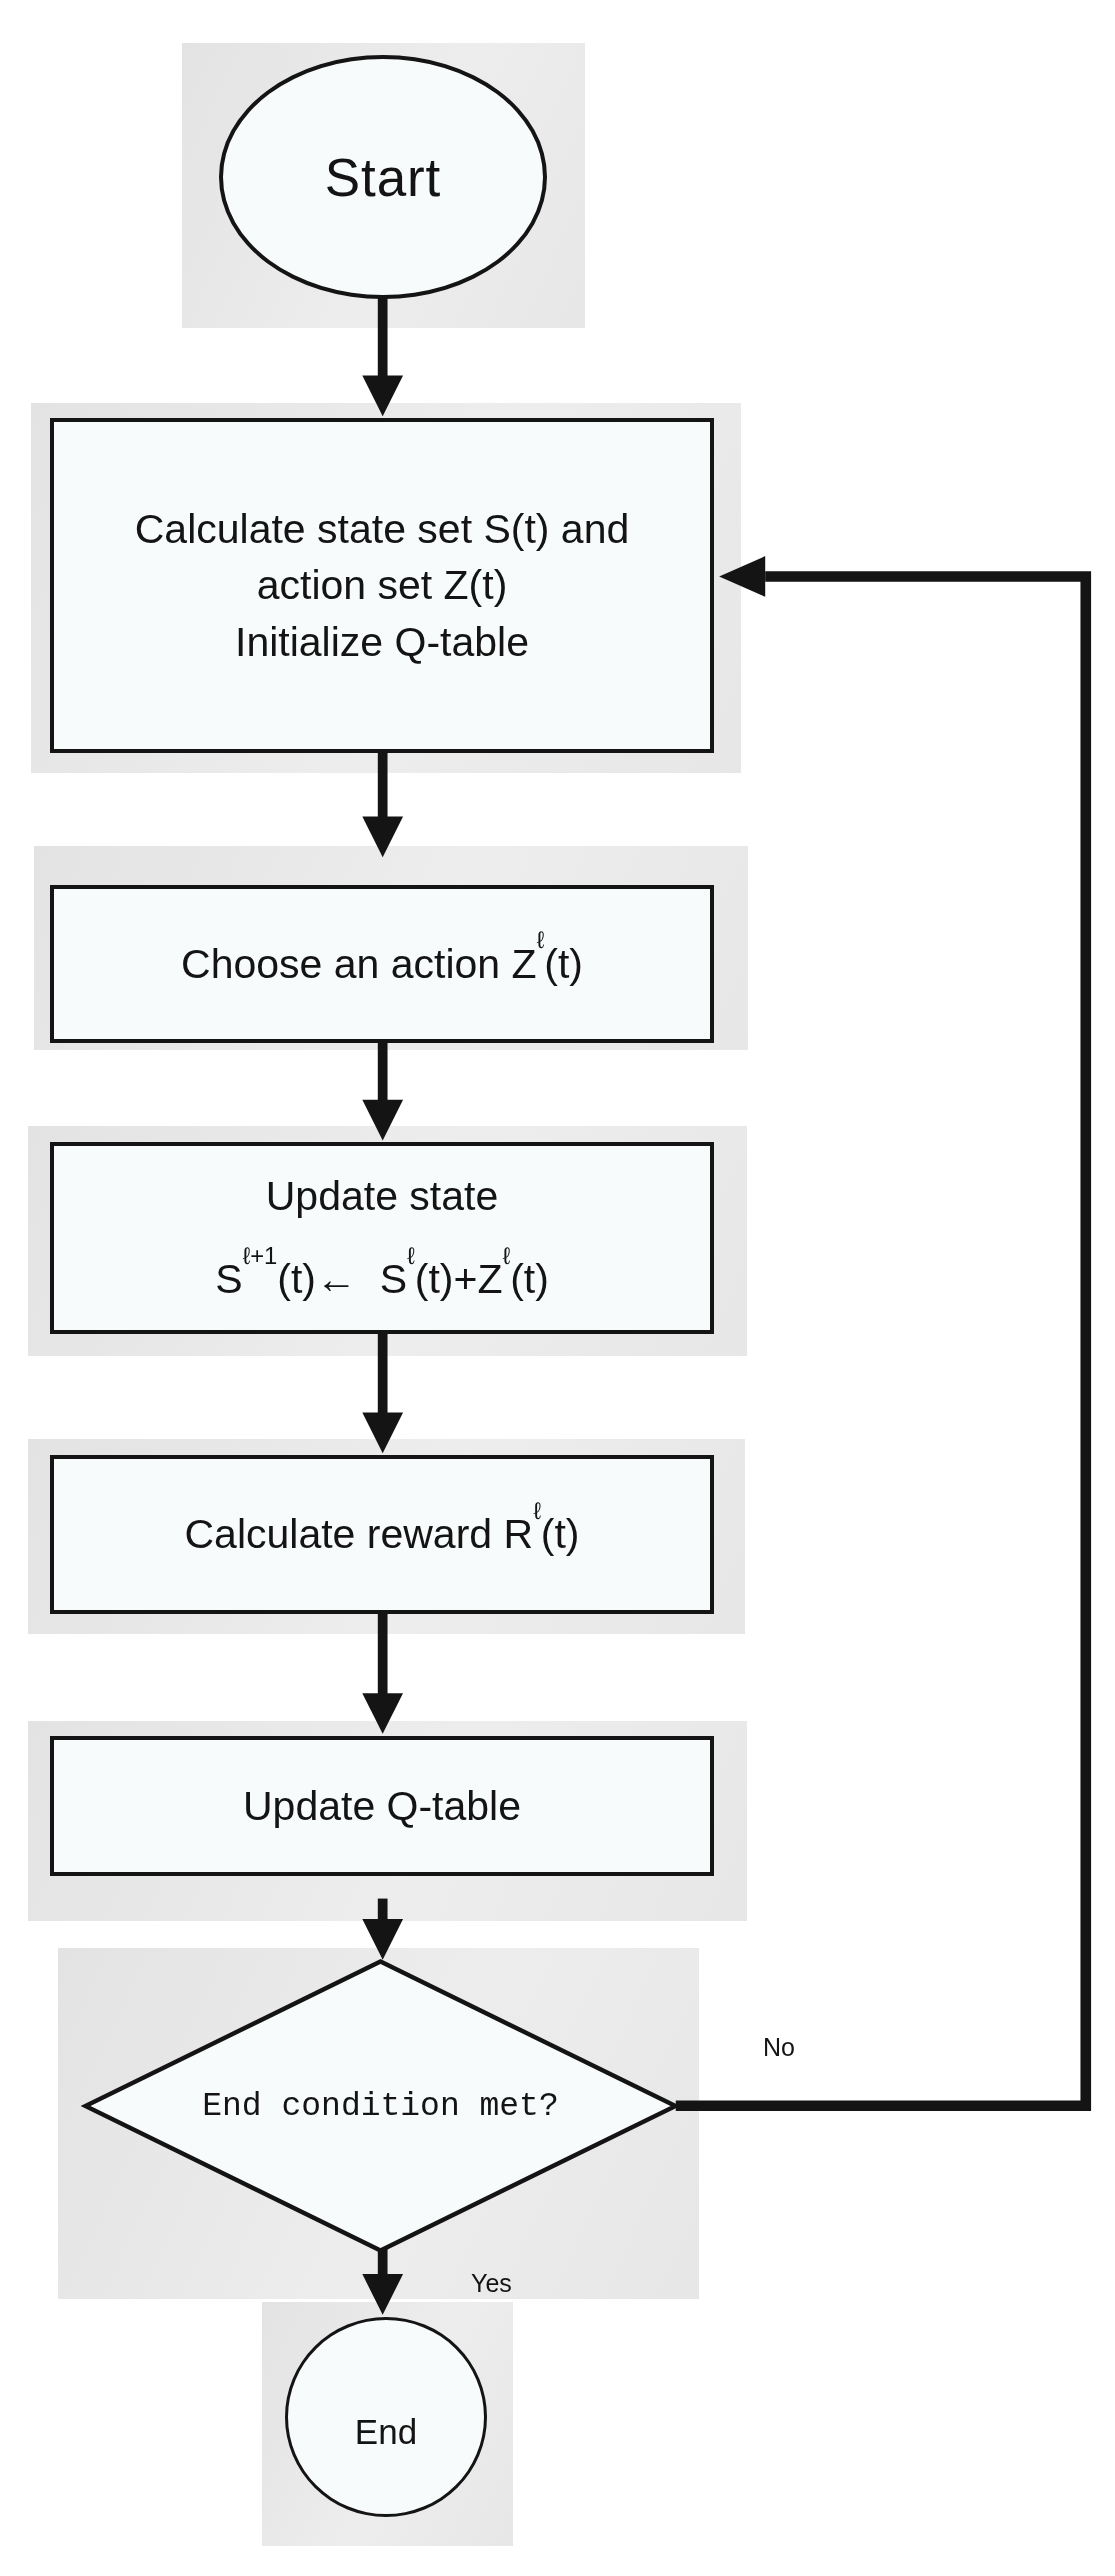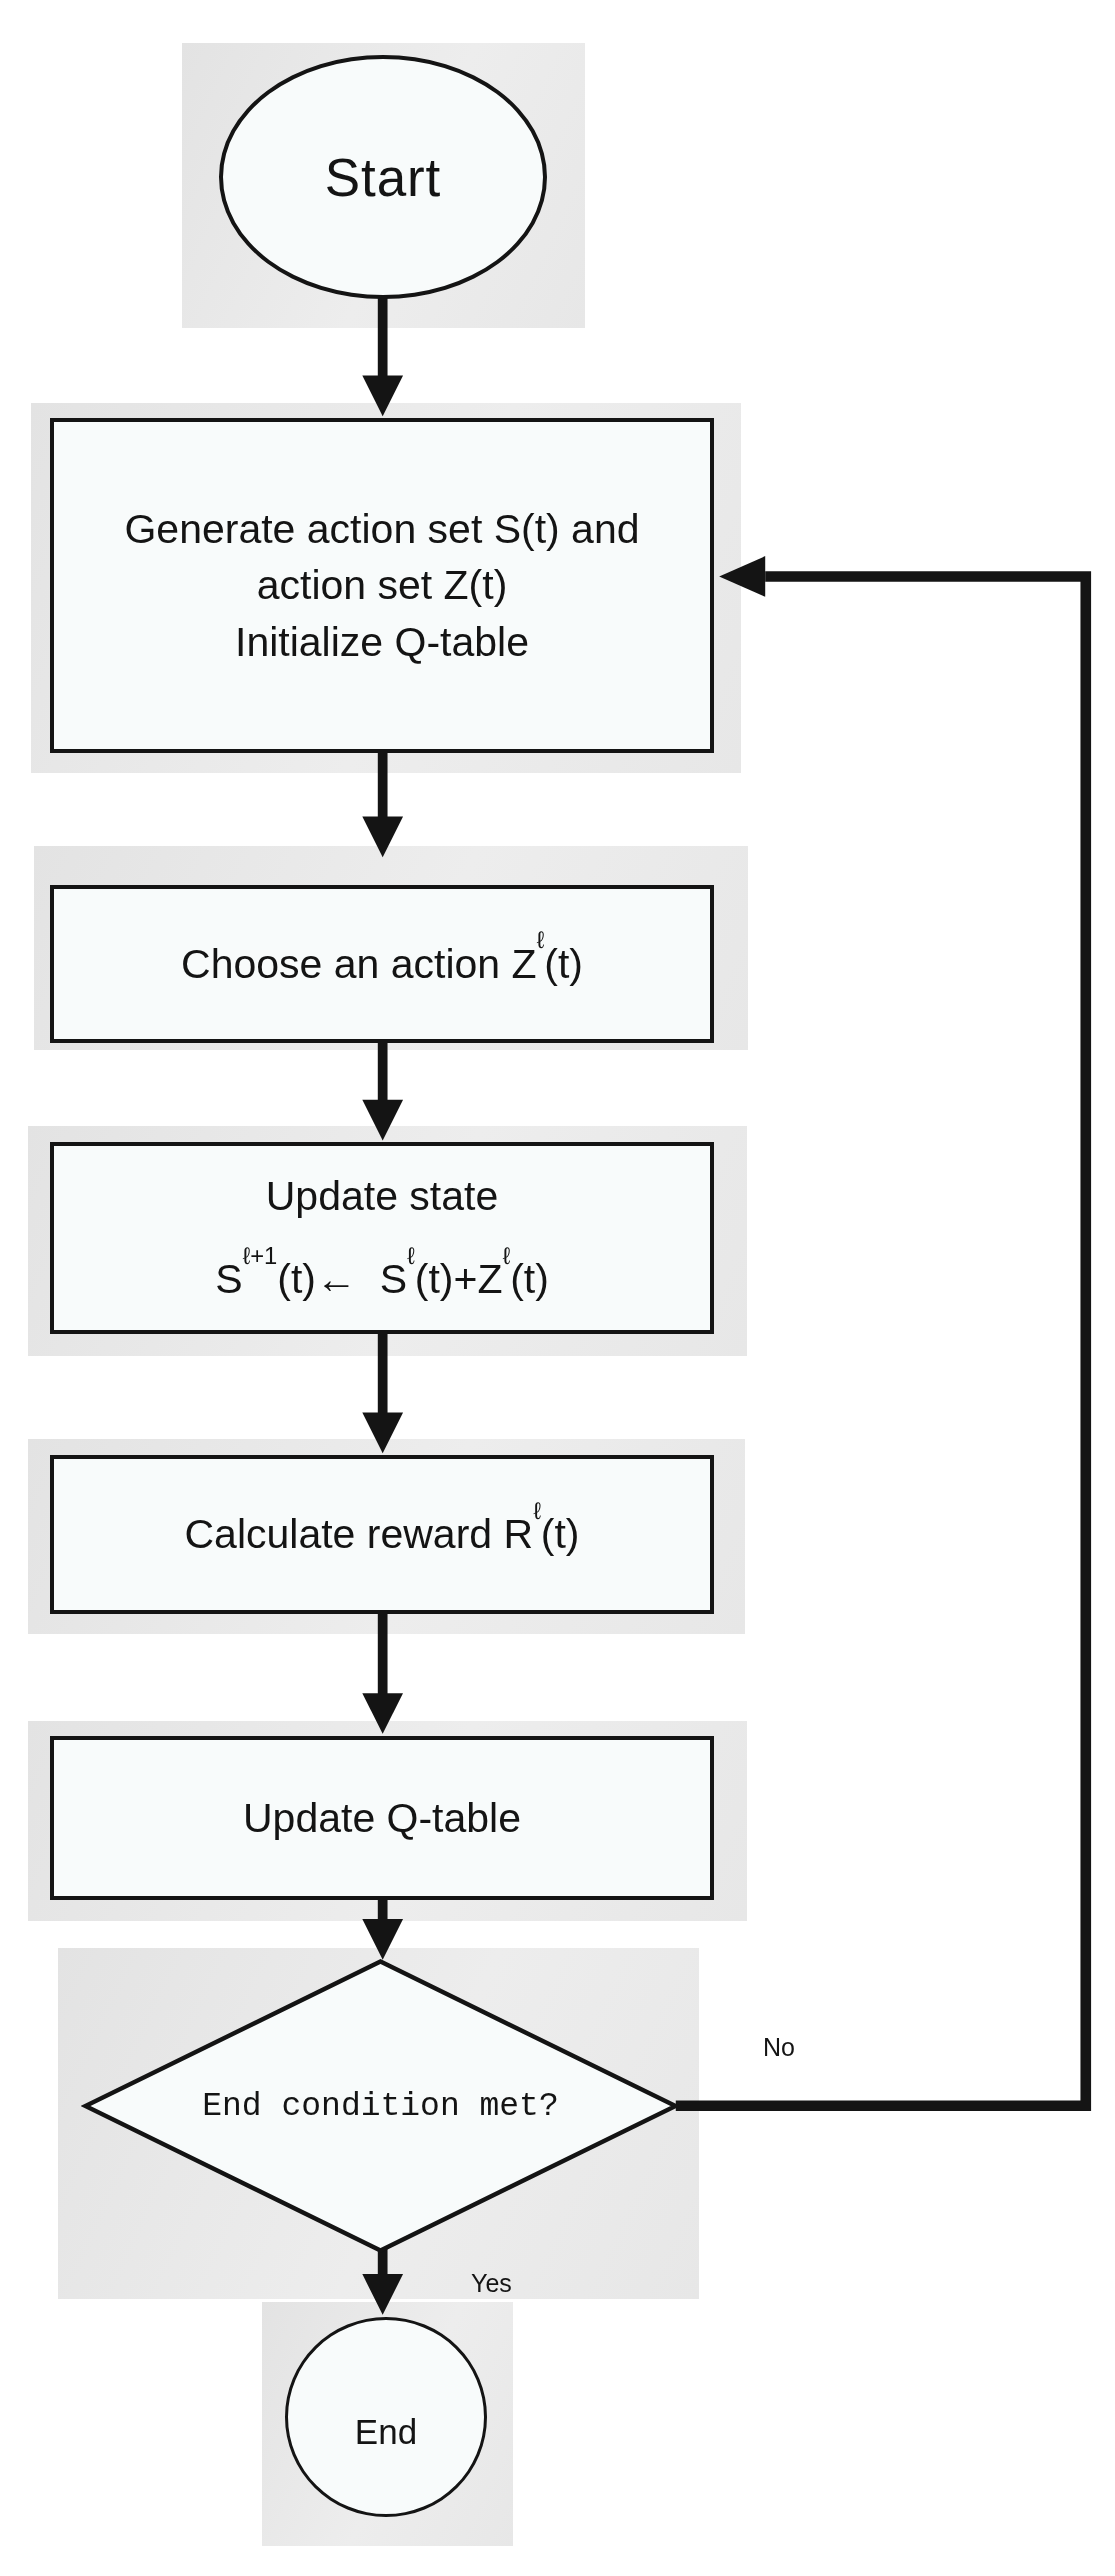--- a/index.html
+++ b/index.html
@@ -76,39 +76,39 @@
       <path d="M763 2378 H1226 V651 H864" fill="none" stroke="#141414" stroke-width="12"></path>
       <polygon points="812,651 864,628 864,674" fill="#141414"></polygon>
     </g>
   </svg>
 
   <div class="shape ellipse" style="left:219px;top:55px;width:328px;height:244px;">
     <div class="start-label">Start</div>
   </div>
 
   <div class="shape" style="left:50px;top:418px;width:664px;height:335px;">
-    <div class="box-line">Generate action set S(t) and</div>
+    <div class="box-line">Calculate state set S(t) and</div>
     <div class="box-line">action set Z(t)</div>
     <div class="box-line">Initialize Q-table</div>
   </div>
 
   <div class="shape" style="left:50px;top:861px;width:664px;height:158px;margin-top:24px;">
     <div class="box-line formula"><span>Choose an action Z</span><sup class="sp">ℓ</sup><span>(t)</span></div>
   </div>
 
   <div class="shape" style="left:50px;top:1142px;width:664px;height:192px;gap:26px;">
     <div class="box-line">Update state</div>
     <div class="box-line formula"><span>S</span><sup class="sp">ℓ+1</sup><span>(t)←  S</span><sup class="sp">ℓ</sup><span>(t)+Z</span><sup class="sp">ℓ</sup><span>(t)</span></div>
   </div>
 
   <div class="shape" style="left:50px;top:1455px;width:664px;height:159px;">
     <div class="box-line formula"><span>Calculate reward R</span><sup class="sp">ℓ</sup><span>(t)</span></div>
   </div>
 
-  <div class="shape" style="left:50px;top:1736px;width:664px;height:164px;">
+  <div class="shape" style="left:50px;top:1736px;width:664px;height:140px;">
     <div class="box-line">Update Q-table</div>
   </div>
 
   <svg class="diamond-wrap" style="left:81px;top:1957px;" width="599" height="298" viewBox="0 0 676 336">
     <polygon points="338,5 671,168 338,331 5,168" fill="#f8fbfb" stroke="#141414" stroke-width="5"></polygon>
   </svg>
   <div class="diamond-label" style="left:81px;top:1957px;width:599px;height:298px;">End condition met?</div>
 
   <div class="shape circle" style="left:285px;top:2317px;width:202px;height:200px;">
     <div class="end-label">End</div>

